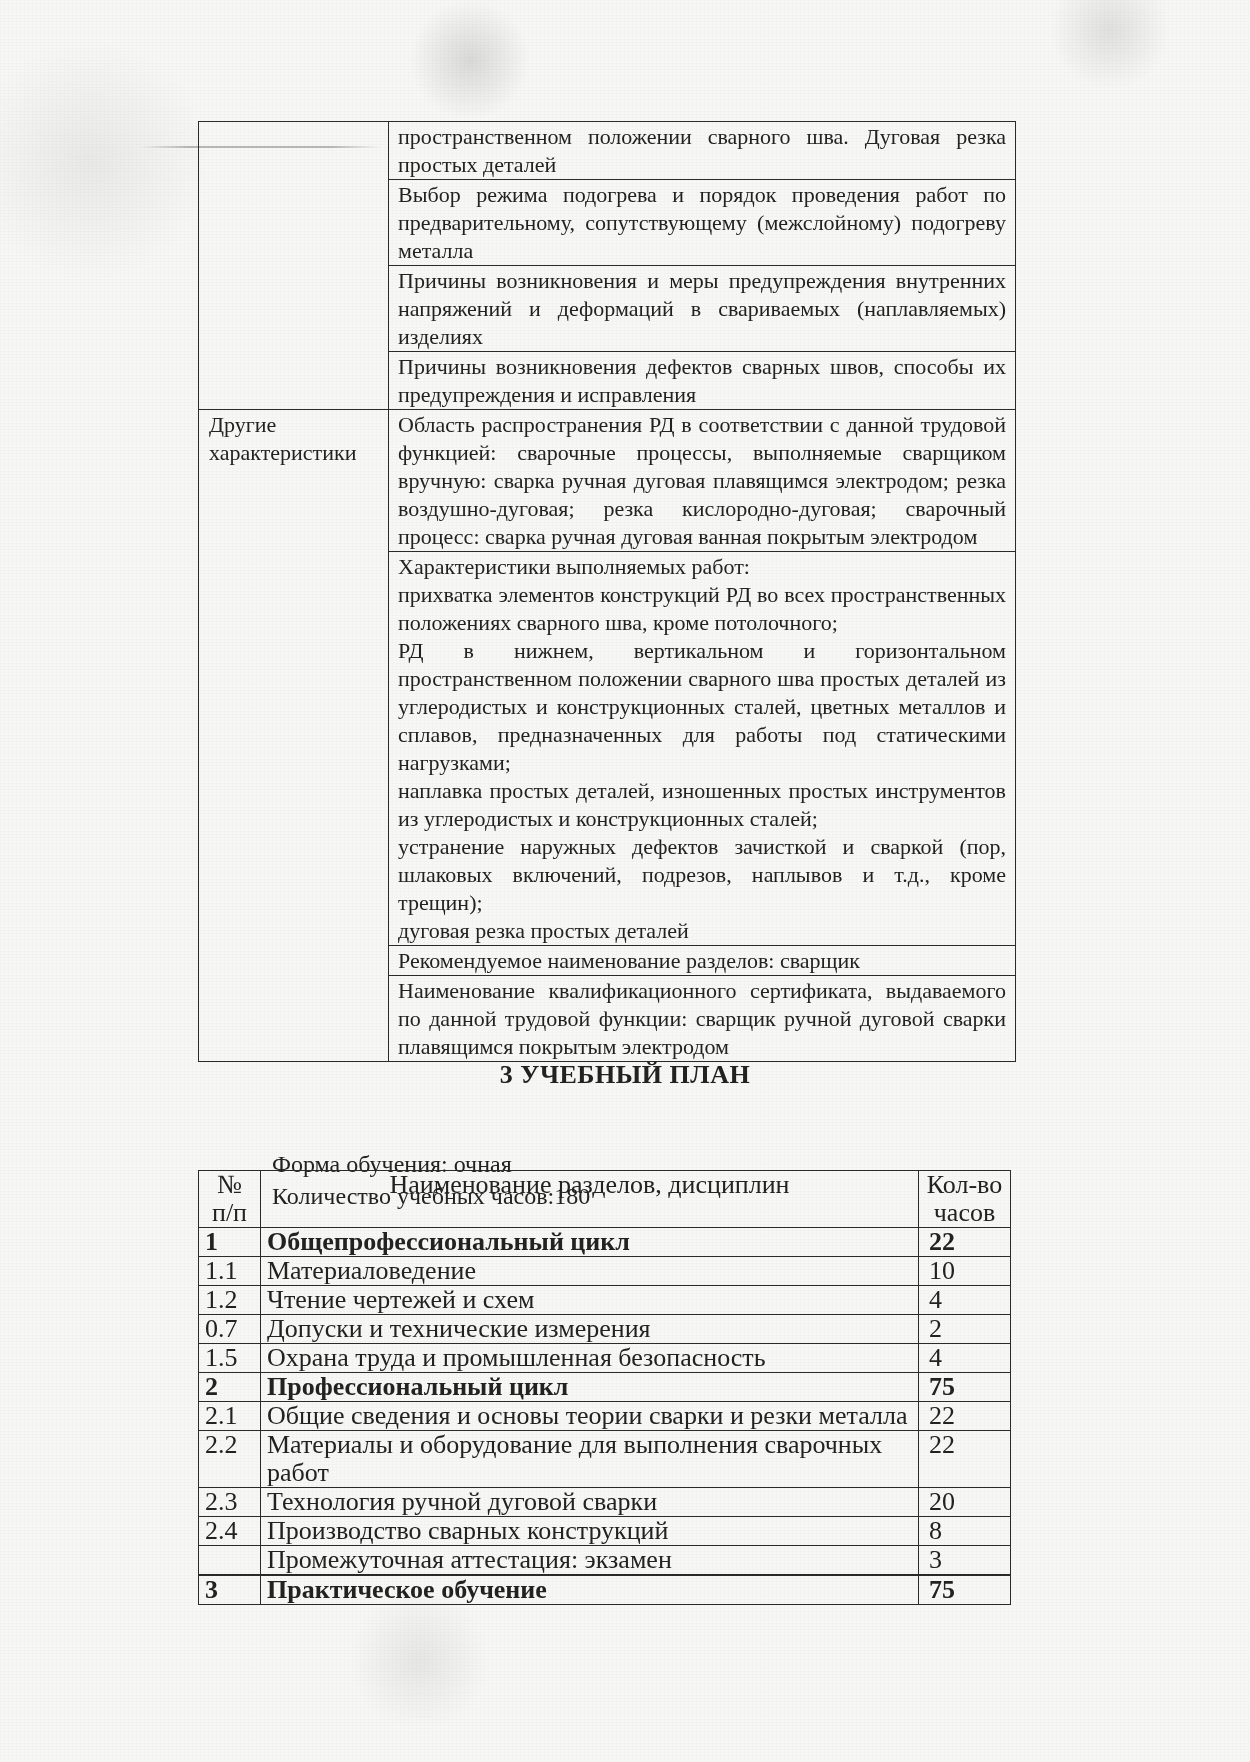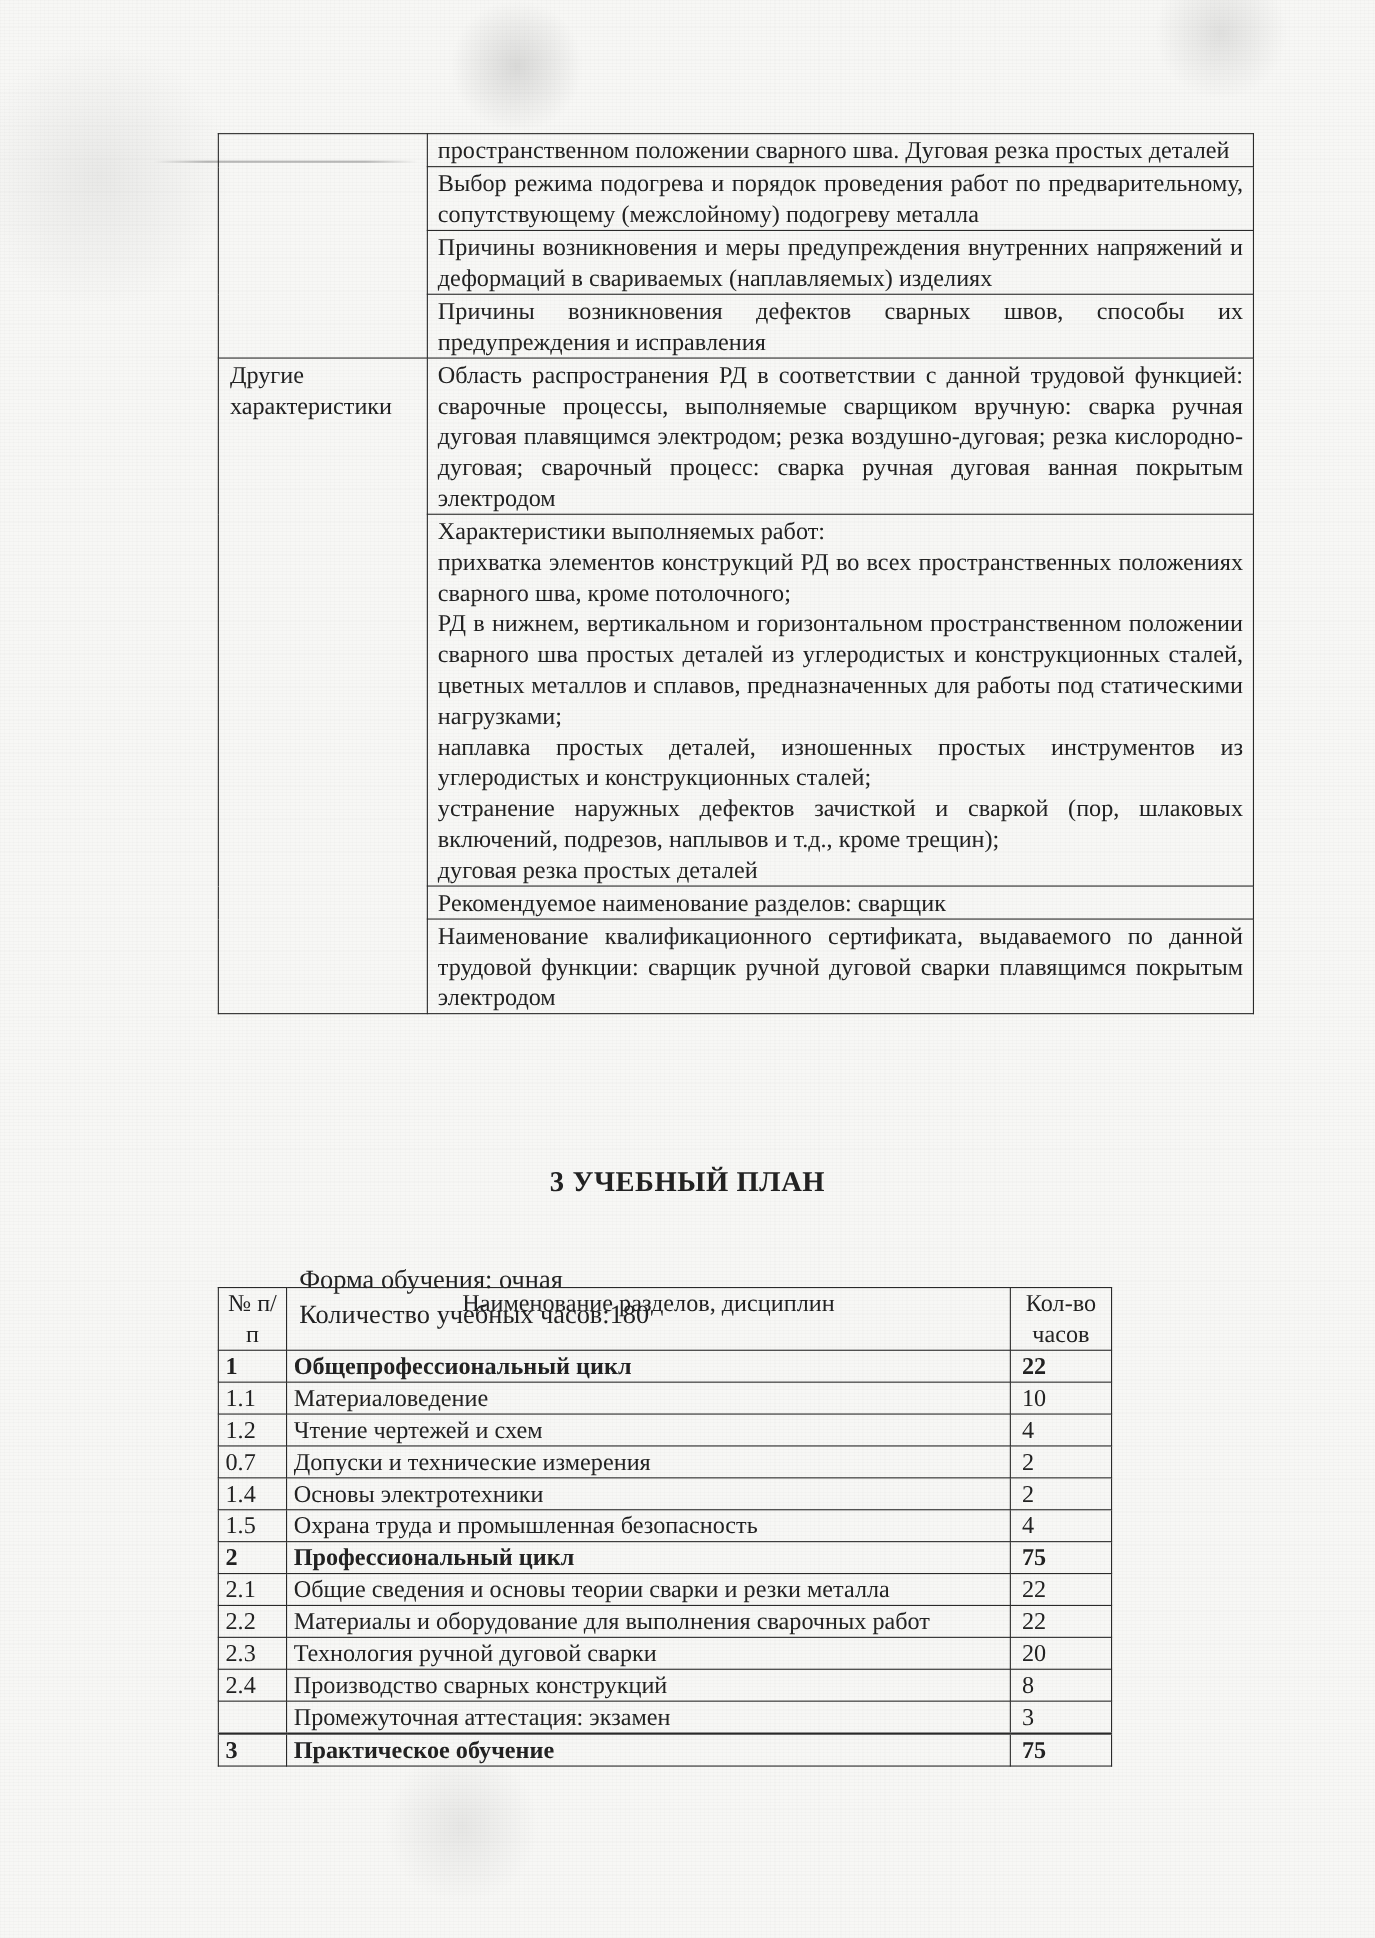--- a/index.html
+++ b/index.html
@@ -20,21 +20,21 @@
       repeating-linear-gradient(0deg, rgba(0,0,0,0.015) 0 1px, transparent 1px 3px),
       repeating-linear-gradient(90deg, rgba(0,0,0,0.012) 0 1px, transparent 1px 4px);
   }
   .scan-streak {
     position: absolute; left: 140px; top: 146px; width: 240px; height: 2px;
     background: linear-gradient(90deg, rgba(120,120,120,0) 0, rgba(120,120,120,0.5) 20%, rgba(120,120,120,0.5) 80%, rgba(120,120,120,0) 100%);
   }
 
   
   .char-table {
-    position: absolute; left: 198px; top: 121px; width: 942px;
+    position: absolute; left: 198px; top: 121px; width: 818px;
     border-collapse: collapse; table-layout: fixed;
     font-size: 22px; line-height: 28px;
   }
   .char-table td {
     border: 1.5px solid #2a2a2a; vertical-align: top;
     padding: 1px 9px 0 9px;
   }
   .char-table td.label-col { width: 170px; padding-left: 10px; }
   .char-table .just { text-align: justify; text-align-last: left; }
   .char-table .line { display: block; }
@@ -46,21 +46,21 @@
   }
   .plan-meta {
     position: absolute; left: 272px; top: 1148px;
     font-size: 24px; line-height: 32px;
   }
 
   
   .plan-table {
     position: absolute; left: 198px; top: 1170px; width: 813px;
     border-collapse: collapse; table-layout: fixed;
-    font-size: 22px; line-height: 28px;
+    font-size: 26px; line-height: 28px;
   }
   .plan-table td, .plan-table th {
     border: 1.5px solid #2a2a2a; padding: 0 6px; vertical-align: top;
     font-weight: normal; text-align: left;
   }
   .plan-table col.c-num { width: 62px; }
   .plan-table col.c-hours { width: 92px; }
   .plan-table th { text-align: center; }
   .plan-table th.h-num, .plan-table th.h-hours { line-height: 28px; }
   .plan-table th.h-name { vertical-align: top; }
@@ -146,25 +146,20 @@
       <td>1.2</td>
       <td>Чтение чертежей и схем</td>
       <td class="hours">4</td>
     </tr>
     <tr>
       <td>0.7</td>
       <td>Допуски и технические измерения</td>
       <td class="hours">2</td>
     </tr>
     <tr>
-      <td>1.4</td>
-      <td>Основы электротехники</td>
-      <td class="hours">2</td>
-    </tr>
-    <tr>
       <td>1.5</td>
       <td>Охрана труда и промышленная безопасность</td>
       <td class="hours">4</td>
     </tr>
     <tr class="bold">
       <td>2</td>
       <td>Профессиональный цикл</td>
       <td class="hours">75</td>
     </tr>
     <tr>

